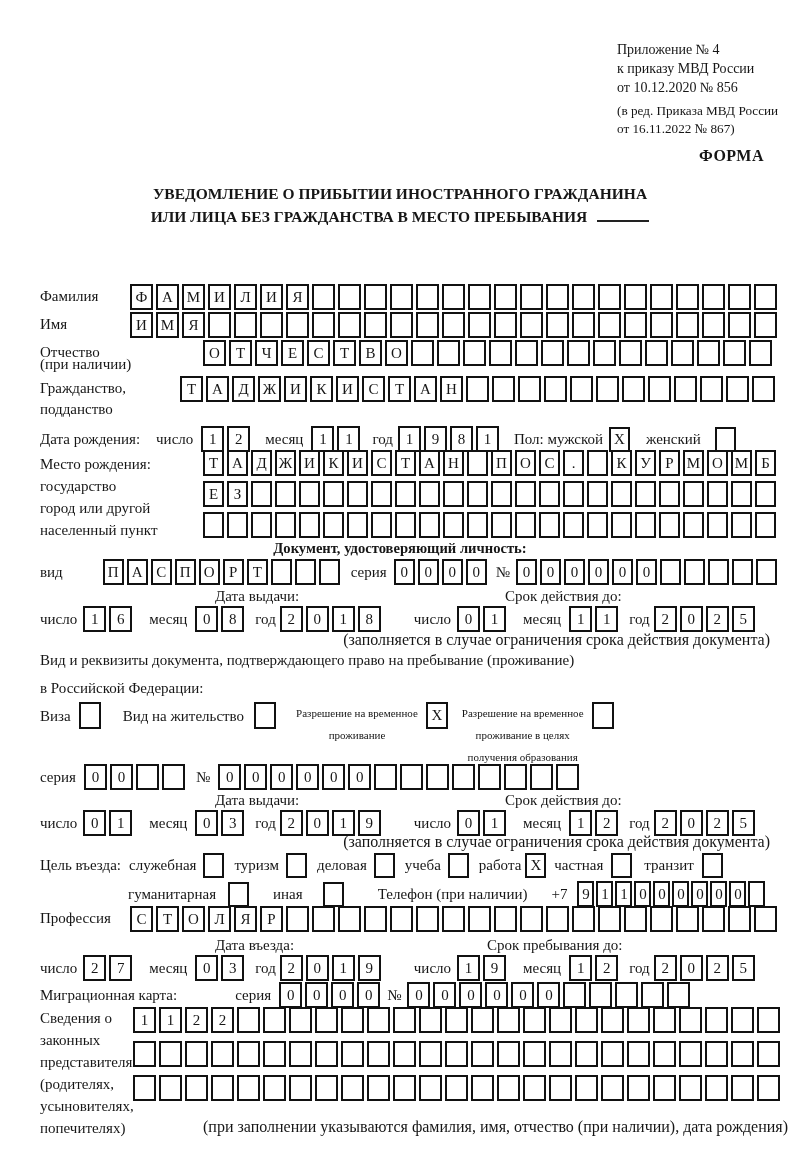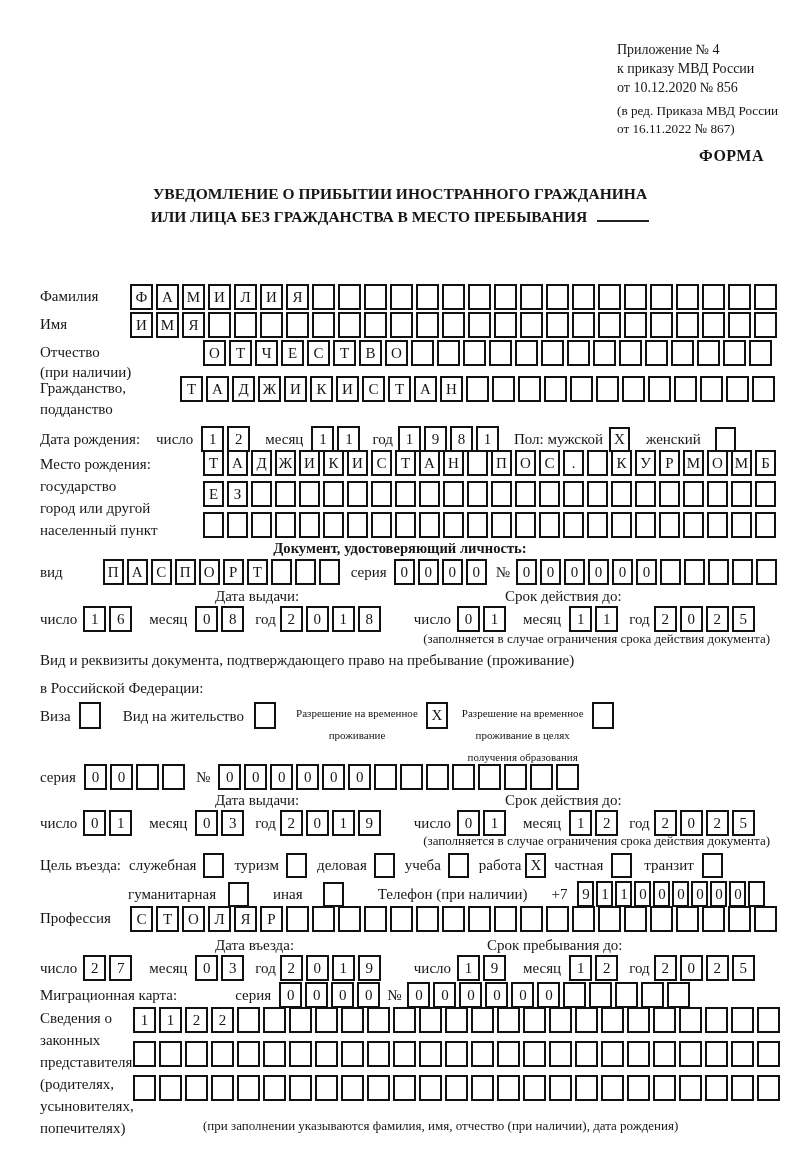--- a/index.html
+++ b/index.html
@@ -5,21 +5,21 @@
   html,body{margin:0;padding:0;background:#e8e8e8;}
   .page{position:relative;width:800px;height:1163px;background:#ffffff;margin:0 auto;
         font-family:"Liberation Serif", serif;color:#161616;overflow:hidden;}
   .abs{position:absolute;}
   .row{display:flex;align-items:center;}
   .lbl{font-size:15px;white-space:nowrap;}
   .b{font-weight:bold;}
   .center{text-align:center;}
   .s14{font-size:14px;line-height:19px;}
   .s13{font-size:13.2px;line-height:18px;}
-  .small{font-size:13px;white-space:nowrap;}
+  .small{font-size:16px;white-space:nowrap;}
   .sp{flex:0 0 auto;height:1px;}
   .cells{display:flex;align-items:center;}
   .cell{flex:0 0 auto;box-sizing:border-box;width:23px;height:26px;border:2px solid #111;
         margin-right:3px;display:flex;align-items:center;justify-content:center;
         font-size:15px;background:#fff;}
   .tight .cell{width:21px;margin-right:3px;}
   .mini .cell{width:17px;margin-right:2px;}
   .cbx{flex:0 0 auto;box-sizing:border-box;width:22px;height:27px;border:2px solid #111;
        display:flex;align-items:center;justify-content:center;font-size:15px;background:#fff;}
   .cbx-s{width:21px;height:25px;}
@@ -102,21 +102,21 @@
       <span class="cell"></span>
       <span class="cell"></span>
       <span class="cell"></span>
       <span class="cell"></span>
       <span class="cell"></span>
       <span class="cell"></span>
       <span class="cell"></span>
     </div>
 
   <span class="abs lbl" style="left:40px;top:344px;">Отчество</span>
-  <span class="abs lbl" style="left:40px;top:364px;">(при наличии)</span>
+  <span class="abs lbl" style="left:40px;top:356px;">(при наличии)</span>
   <div class="abs cells" style="left:203px;top:340px;">
       <span class="cell">О</span>
       <span class="cell">Т</span>
       <span class="cell">Ч</span>
       <span class="cell">Е</span>
       <span class="cell">С</span>
       <span class="cell">Т</span>
       <span class="cell">В</span>
       <span class="cell">О</span>
       <span class="cell"></span>

